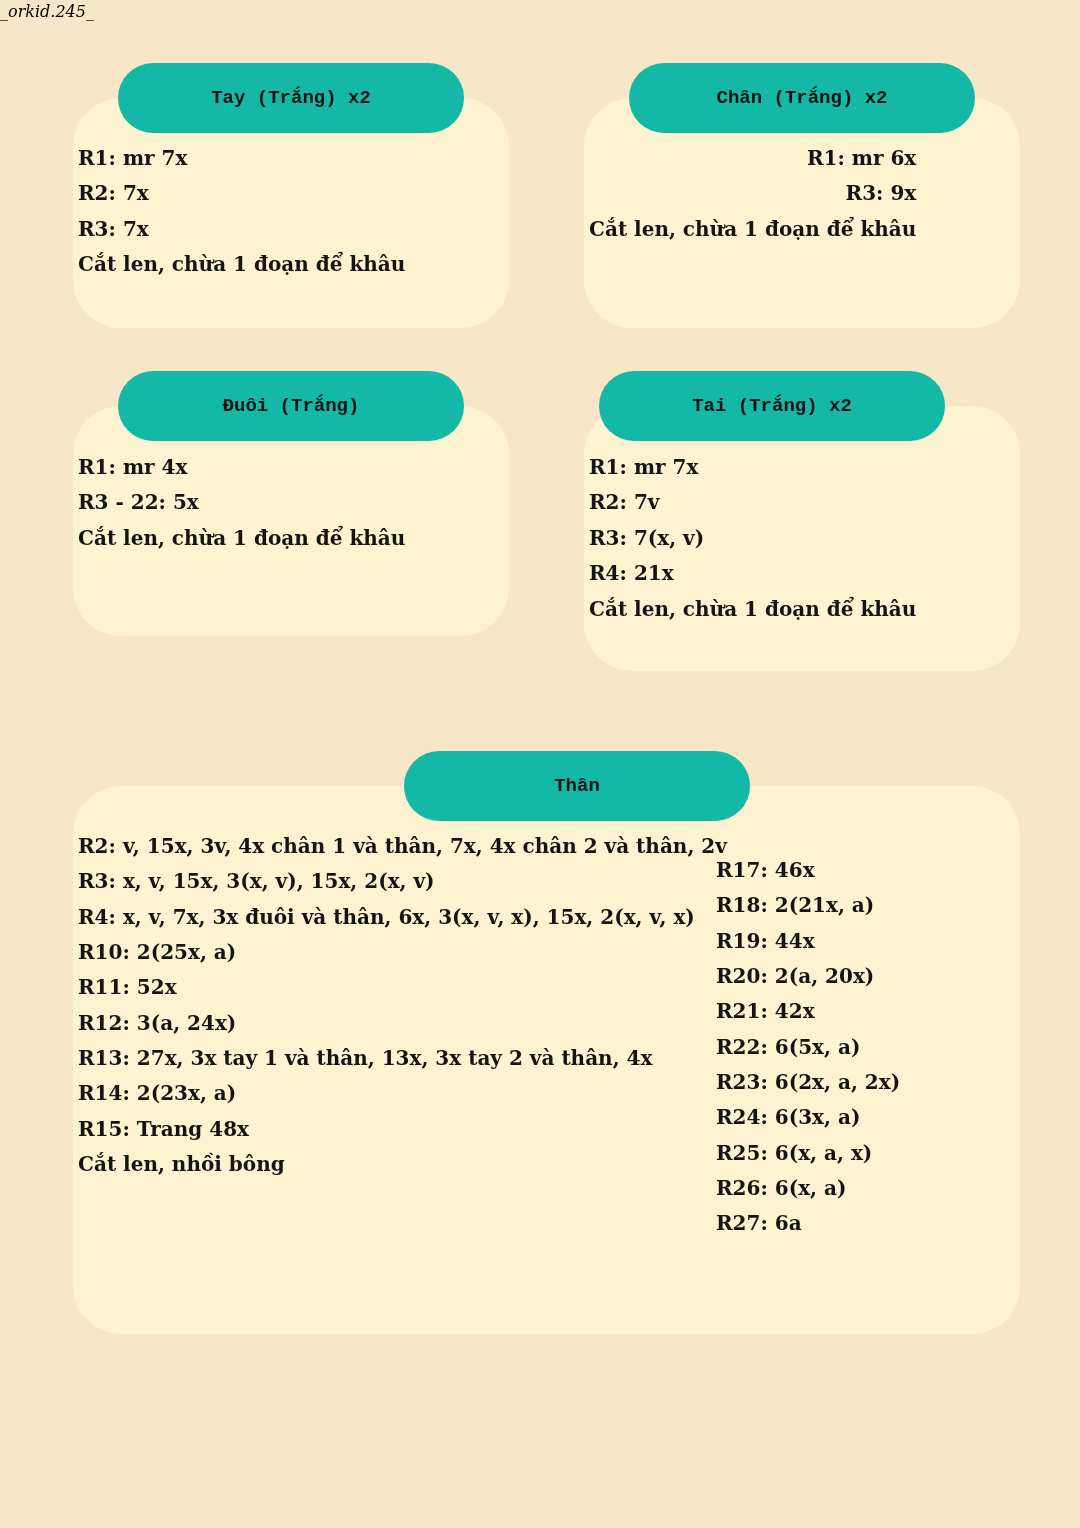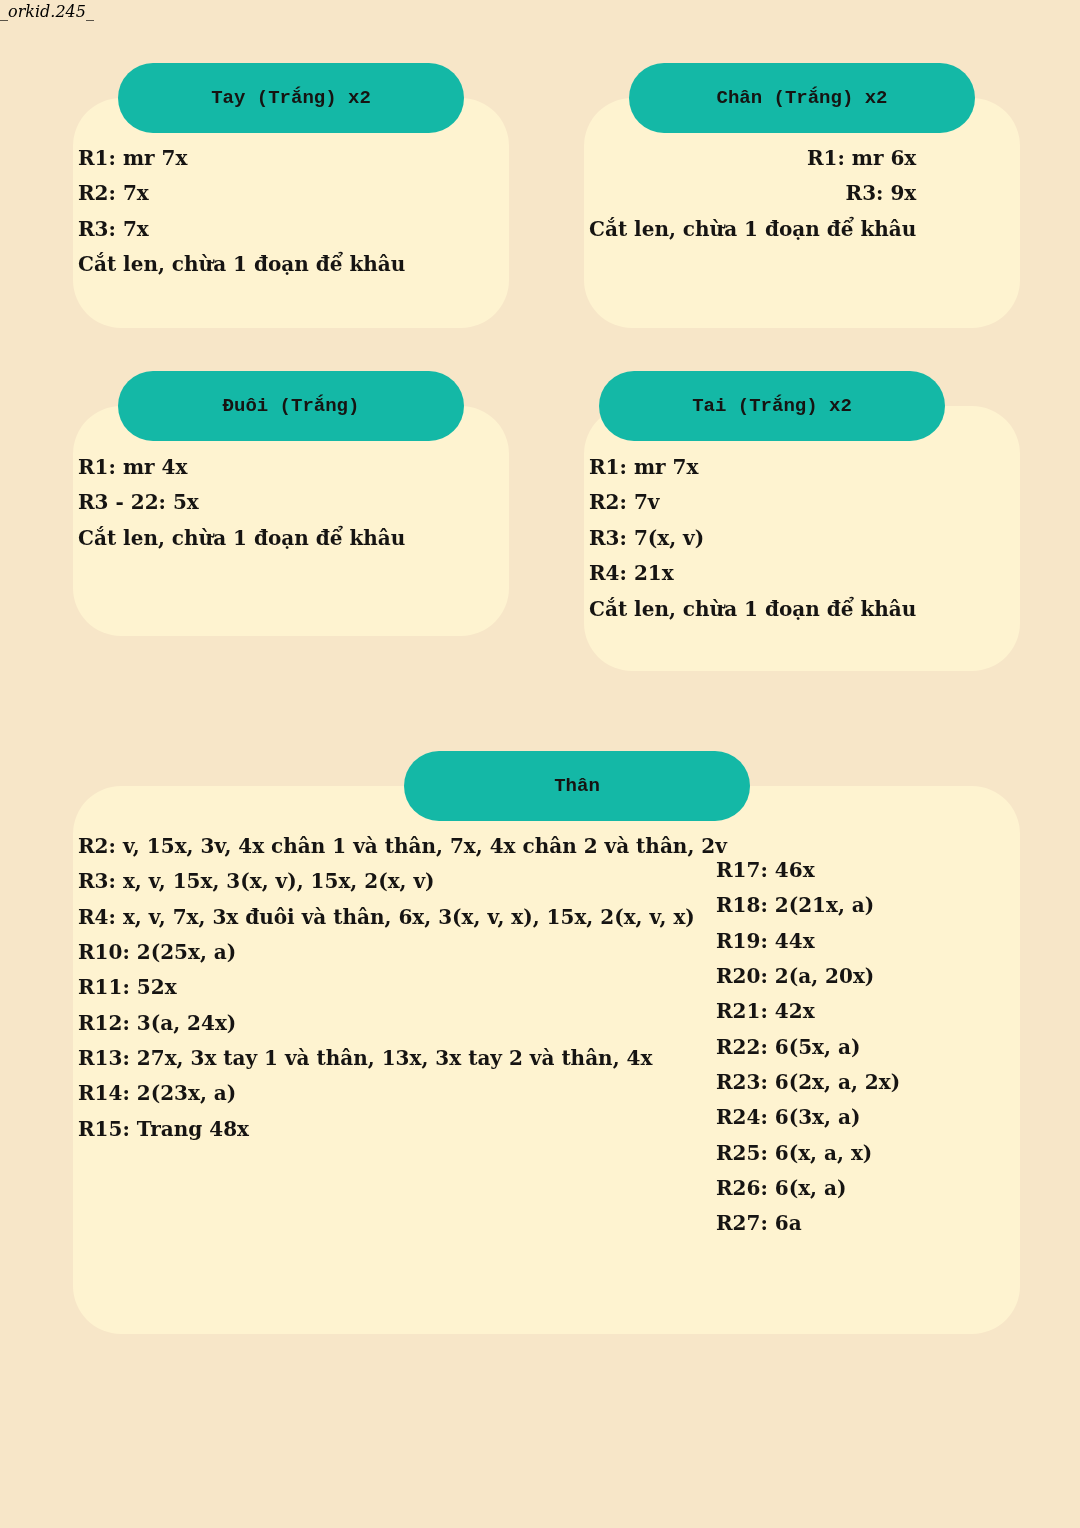--- a/index.html
+++ b/index.html
@@ -79,20 +79,21 @@
 <div class="lines thân-lines" style="left:78px;top:831px;">
   <div class="line">R2: v, 15x, 3v, 4x chân 1 và thân, 7x, 4x chân 2 và thân, 2v</div>
   <div class="line">R3: x, v, 15x, 3(x, v), 15x, 2(x, v)</div>
   <div class="line">R4: x, v, 7x, 3x đuôi và thân, 6x, 3(x, v, x), 15x, 2(x, v, x)</div>
   <div class="line">R10: 2(25x, a)</div>
   <div class="line">R11: 52x</div>
   <div class="line">R12: 3(a, 24x)</div>
   <div class="line">R13: 27x, 3x tay 1 và thân, 13x, 3x tay 2 và thân, 4x</div>
   <div class="line">R14: 2(23x, a)</div>
   <div class="line">R15: Trang 48x</div>
+  <div class="line">Cắt len, nhồi bông</div>
 </div>
 <div class="lines thân-lines" style="left:716px;top:831px;margin-top:24px;">
   <div class="line">R17: 46x</div>
   <div class="line">R18: 2(21x, a)</div>
   <div class="line">R19: 44x</div>
   <div class="line">R20: 2(a, 20x)</div>
   <div class="line">R21: 42x</div>
   <div class="line">R22: 6(5x, a)</div>
   <div class="line">R23: 6(2x, a, 2x)</div>
   <div class="line">R24: 6(3x, a)</div>

